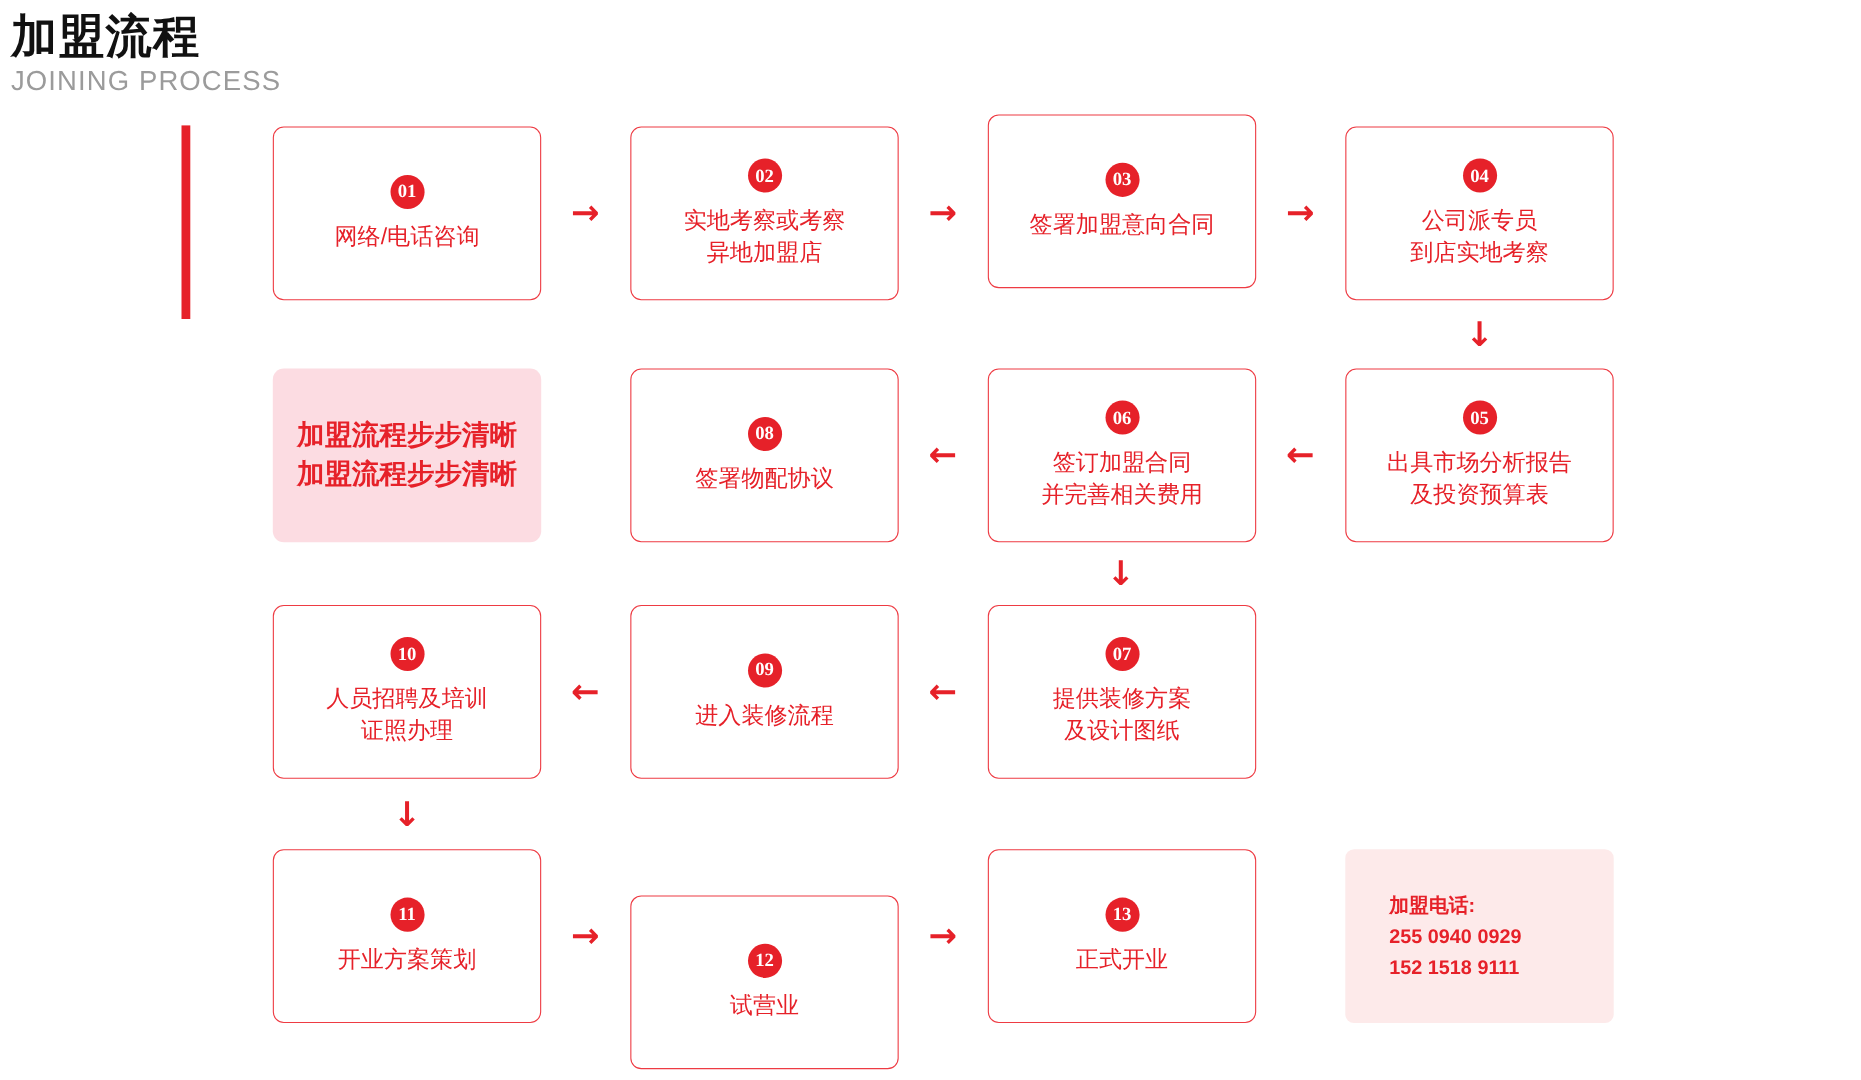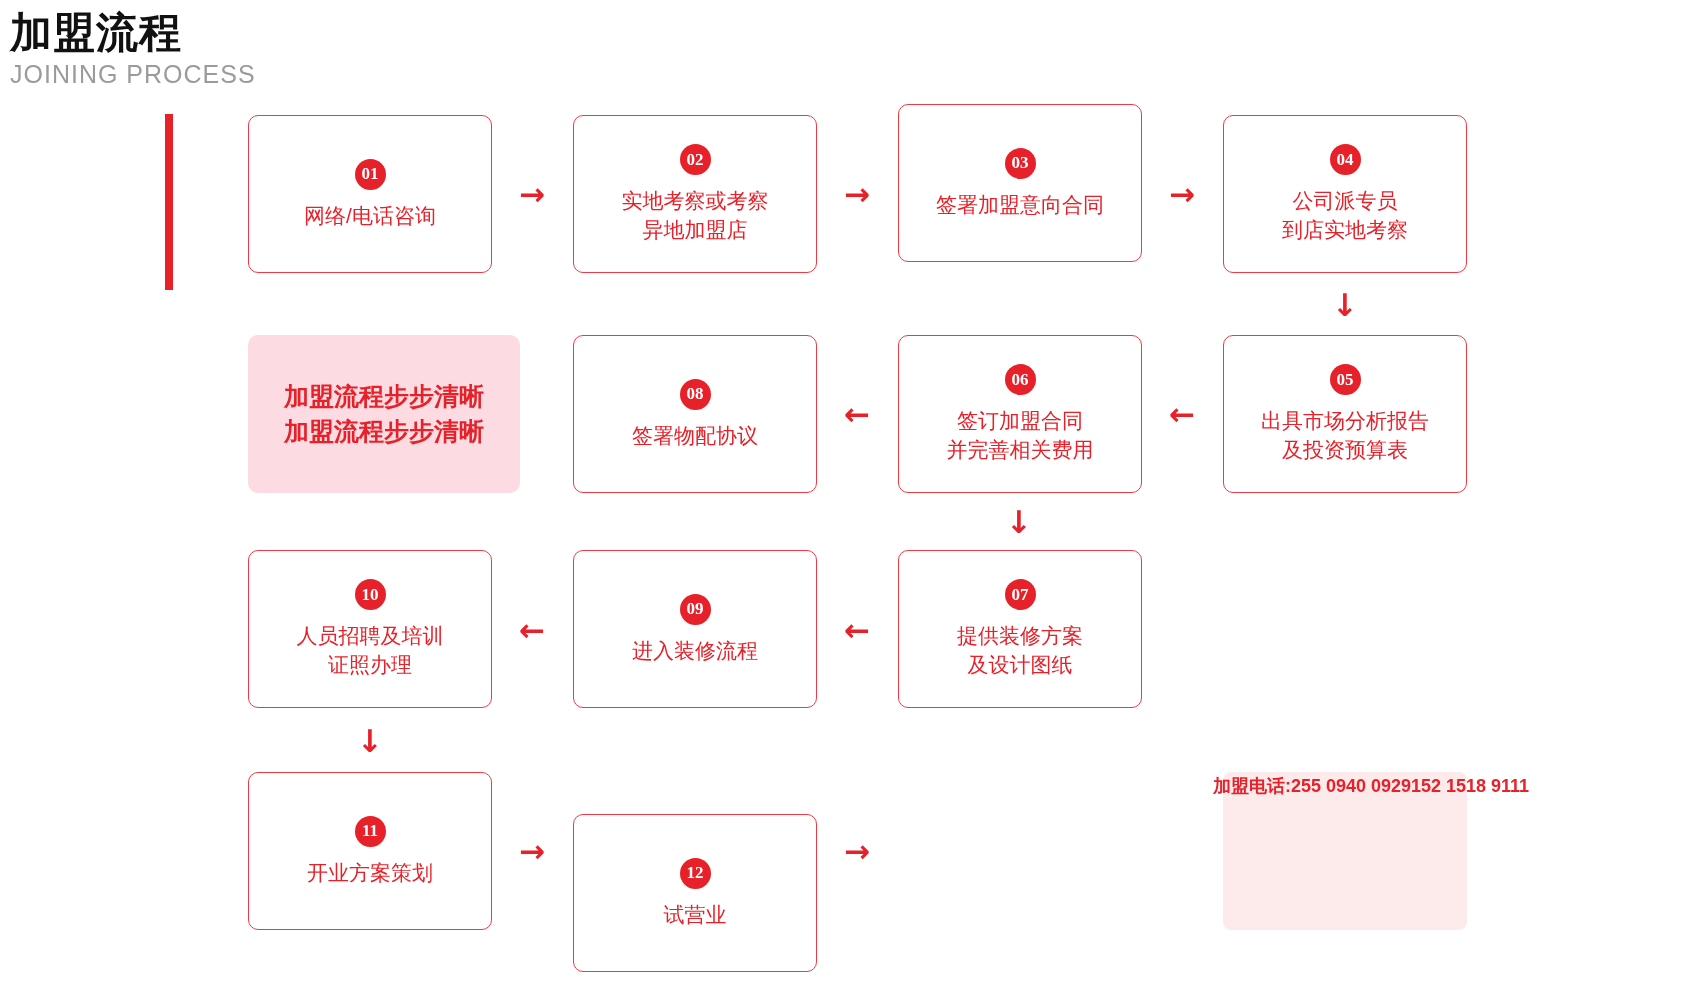--- a/index.html
+++ b/index.html
@@ -27,26 +27,26 @@
   .box{position:absolute;width:244px;height:158px;border:1px solid var(--border-red);
        border-radius:10px;background:#ffffff;display:flex;flex-direction:column;
        align-items:center;justify-content:center;gap:11px;}
   .badge{width:31px;height:31px;border-radius:50%;background:var(--red);color:#ffffff;
          font-family:"Liberation Serif","DejaVu Serif",serif;font-weight:bold;font-size:17px;
          display:flex;align-items:center;justify-content:center;}
   .lines{display:flex;flex-direction:column;align-items:center;}
   .lines span{color:var(--red);font-size:21px;line-height:29px;text-align:center;white-space:nowrap;}
 
   
-  .msgbox{position:absolute;left:248px;top:335px;width:272px;height:158px;background:var(--pink);
+  .msgbox{position:absolute;left:248px;top:335px;width:244px;height:158px;background:var(--pink);
           border-radius:10px;display:flex;flex-direction:column;align-items:center;justify-content:center;}
   .msgbox span{color:var(--red);font-size:25px;font-weight:bold;line-height:35px;white-space:nowrap;}
 
   .contactbox{position:absolute;left:1223px;top:772px;width:244px;height:158px;background:var(--light-pink);
-          border-radius:8px;display:flex;flex-direction:row;justify-content:center;padding-left:52px;}
+          border-radius:8px;display:flex;flex-direction:column;justify-content:center;padding-left:40px;}
   .contactbox span{color:var(--red);font-size:18px;font-weight:bold;line-height:28px;white-space:nowrap;}
 
   
   .arrow{position:absolute;transform:translate(-50%,-50%);color:var(--red);
          font-size:31px;font-weight:bold;line-height:1;font-family:"DejaVu Sans",sans-serif;}
 </style>
 </head>
 <body>
 
 <div class="stage">
@@ -136,20 +136,26 @@
     <div class="lines">
         <span>开业方案策划</span>
       </div>
   </div>
   <div class="box" style="left:573px;top:814px">
     <span class="badge">12</span>
     <div class="lines">
         <span>试营业</span>
       </div>
   </div>
+  <div class="box" style="left:898px;top:772px">
+    <span class="badge">13</span>
+    <div class="lines">
+        <span>正式开业</span>
+      </div>
+  </div>
   <div class="contactbox">
     <span>加盟电话:</span>
     <span>255 0940 0929</span>
     <span>152 1518 9111</span>
   </div>
 
   <span class="arrow" style="left:532px;top:194px">→</span>
   <span class="arrow" style="left:857px;top:194px">→</span>
   <span class="arrow" style="left:1182px;top:194px">→</span>
 

